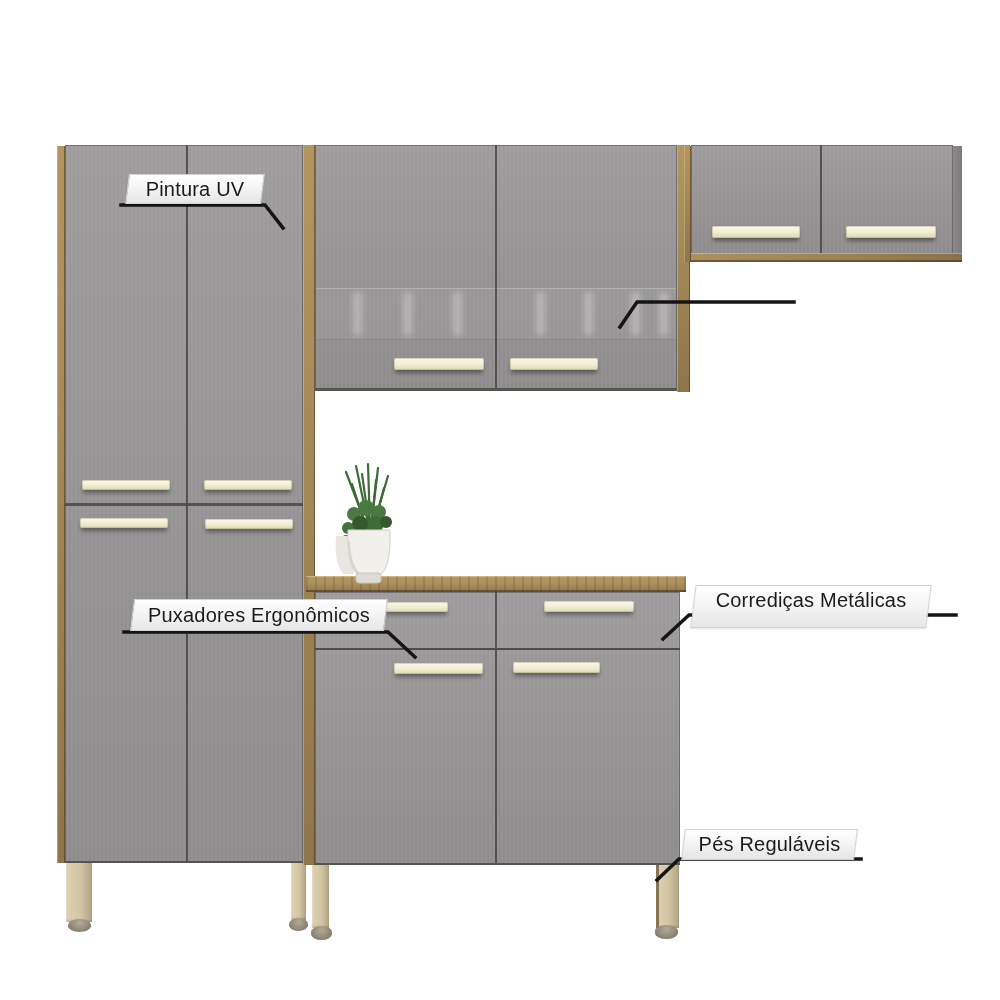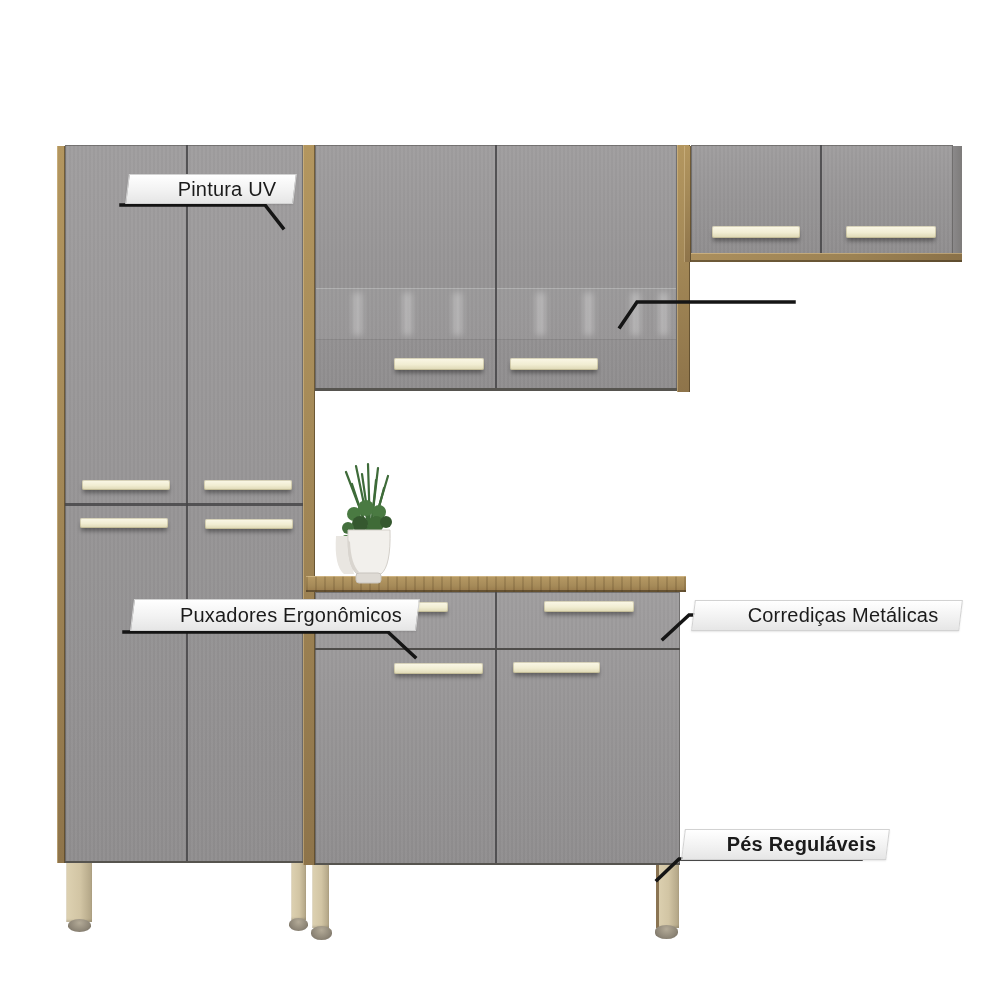--- a/index.html
+++ b/index.html
@@ -45,21 +45,21 @@
   .glass-band{
     position:absolute;background:rgba(255,255,255,0.055);
     border-top:1px solid rgba(255,255,255,0.22);
     border-bottom:1px solid rgba(0,0,0,0.10);
   }
   .streak{
     position:absolute;width:9px;height:44px;top:3px;
     background:rgba(255,255,255,0.30);filter:blur(3px);border-radius:4px;
   }
   
-  .callout{position:absolute;z-index:30;padding-left:32px;}
+  .callout{position:absolute;z-index:30;}
   .callout-bg{
     position:absolute;left:0;top:0;right:0;bottom:0;
     background:linear-gradient(180deg,#ffffff 0%,#f2f2f2 55%,#e6e6e6 100%);
     border:1px solid #d2d2d2;transform:skewX(-7deg);
     box-shadow:0 1px 2px rgba(0,0,0,0.10);
   }
   .callout-label{
     position:relative;display:block;width:100%;text-align:center;
     font-size:20px;color:#1b1b1b;letter-spacing:0.2px;z-index:2;
   }
@@ -179,23 +179,23 @@
     <div class="callout-bg"></div>
     <span class="callout-label" style="line-height:30px;">Pintura UV</span>
   </div>
 
 
   <div class="callout" style="left:132px;top:599px;width:254px;height:32px;">
     <div class="callout-bg"></div>
     <span class="callout-label" style="line-height:32px;">Puxadores Ergonômicos</span>
   </div>
 
-  <div class="callout" style="left:693px;top:600px;width:236px;height:31px;">
+  <div class="callout" style="left:693px;top:585px;width:236px;height:43px;">
     <div class="callout-bg"></div>
     <span class="callout-label" style="line-height:31px;">Corrediças Metálicas</span>
   </div>
 
   <div class="callout" style="left:683px;top:829px;width:173px;height:31px;">
     <div class="callout-bg"></div>
-    <span class="callout-label" style="line-height:31px;font-weight:bold;">Pés Reguláveis</span>
+    <span class="callout-label" style="line-height:31px;">Pés Reguláveis</span>
   </div>
 
 </div>
 
 </body></html>

